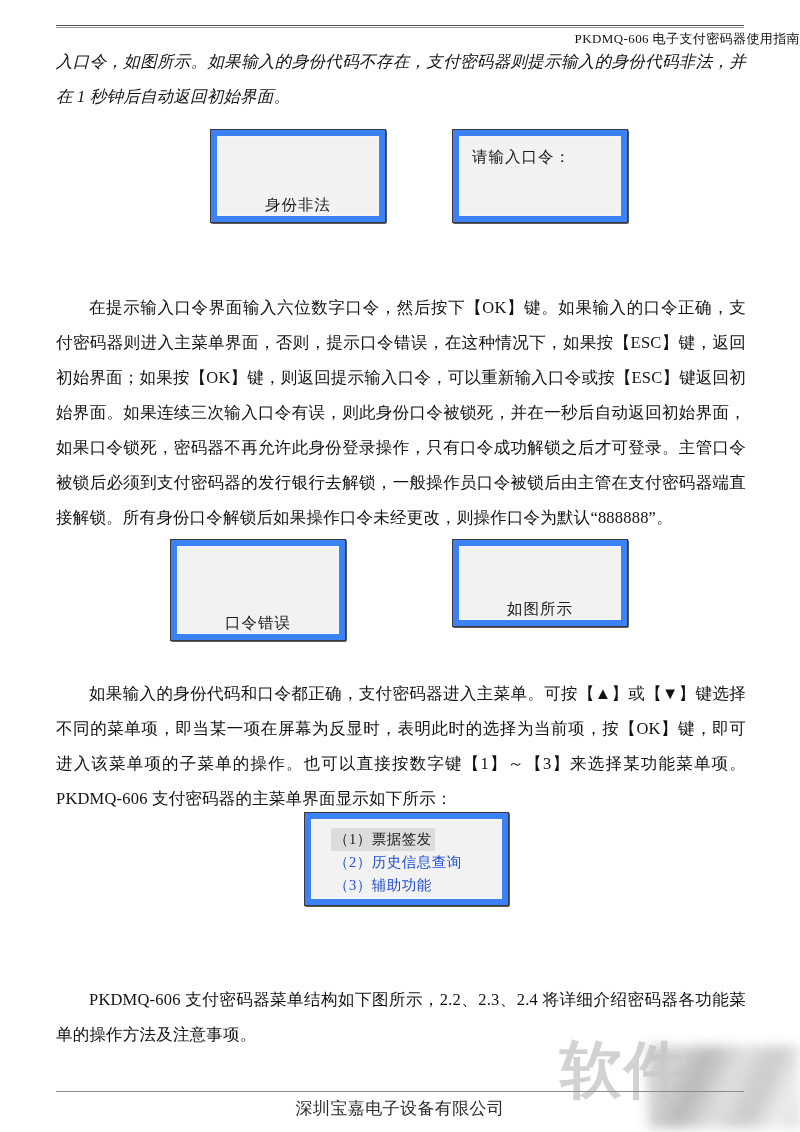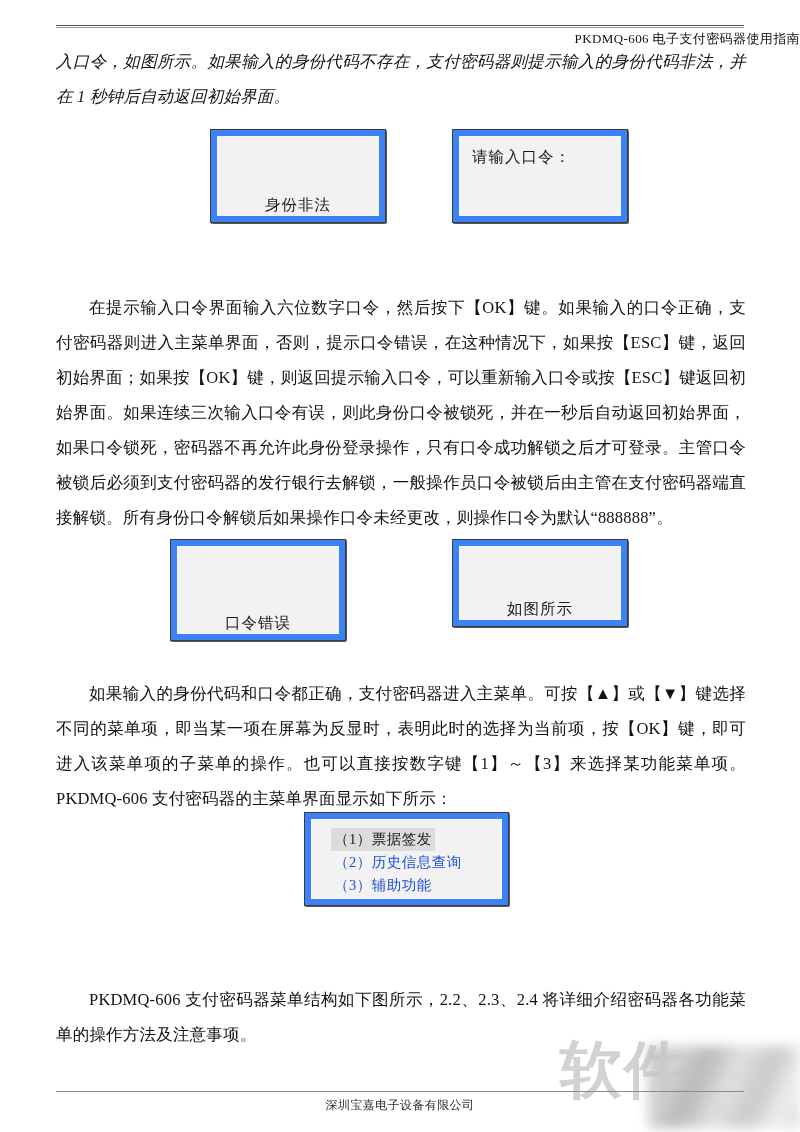--- a/index.html
+++ b/index.html
@@ -97,21 +97,21 @@
   }
   .menu-rows{display:flex;flex-direction:column;align-items:flex-start;}
 
   
   .footer-rule{
     position:absolute;left:56px;top:1091px;width:688px;height:0;
     border-top:1.4px solid #8b8b8b;
   }
   .footer-text{
     position:absolute;left:0;top:1097px;width:800px;
-    text-align:center;font-size:12px;color:#2b2b2b;letter-spacing:.4px;
+    text-align:center;font-size:17px;color:#2b2b2b;letter-spacing:.4px;
   }
 
   
   .watermark{
     position:absolute;left:560px;top:1028px;
     font-size:62px;
     font-family:"DejaVu Sans","Liberation Sans",sans-serif;
     font-weight:700;
     color:#d2d2d2;
     letter-spacing:2px;

